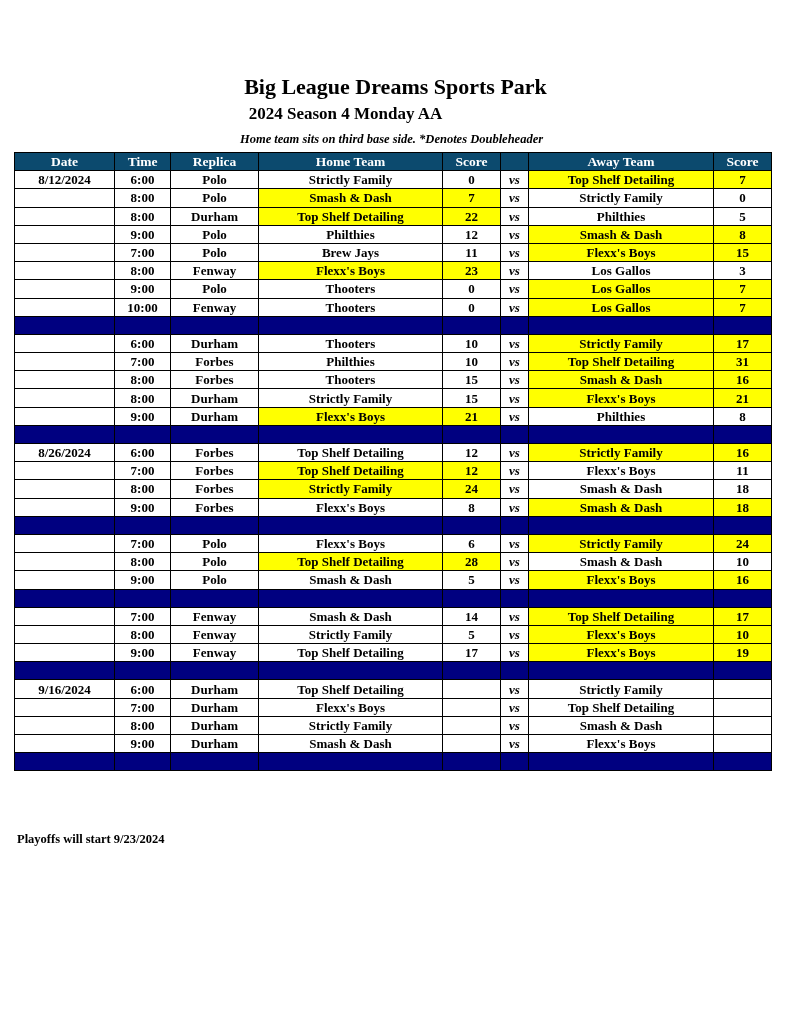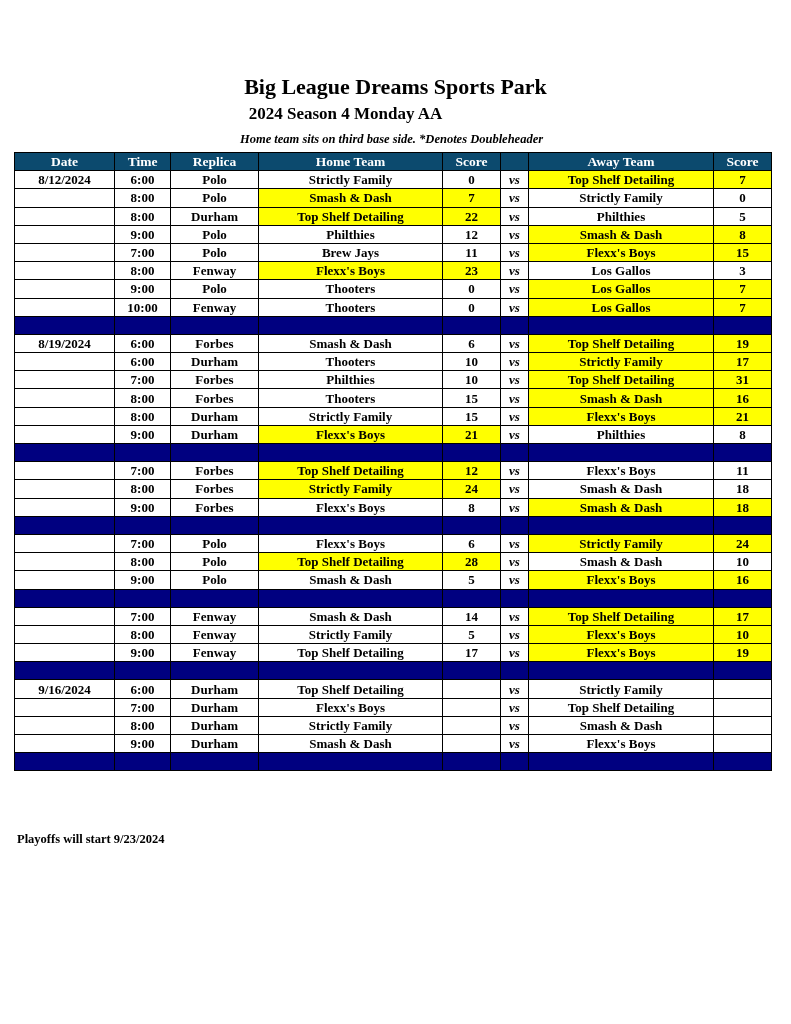--- a/index.html
+++ b/index.html
@@ -130,30 +130,20 @@
         <td></td>
         <td></td>
         <td></td>
         <td></td>
         <td></td>
         <td></td>
         <td></td>
         <td></td>
       </tr>
       <tr>
-        <td>8/19/2024</td>
-        <td>6:00</td>
-        <td>Forbes</td>
-        <td>Smash &amp; Dash</td>
-        <td>6</td>
-        <td class="vs">vs</td>
-        <td class="hl">Top Shelf Detailing</td>
-        <td class="hl">19</td>
-      </tr>
-      <tr>
         <td></td>
         <td>6:00</td>
         <td>Durham</td>
         <td>Thooters</td>
         <td>10</td>
         <td class="vs">vs</td>
         <td class="hl">Strictly Family</td>
         <td class="hl">17</td>
       </tr>
       <tr>
@@ -198,20 +188,30 @@
       </tr>
       <tr class="sep">
         <td></td>
         <td></td>
         <td></td>
         <td></td>
         <td></td>
         <td></td>
         <td></td>
         <td></td>
+      </tr>
+      <tr>
+        <td>8/26/2024</td>
+        <td>6:00</td>
+        <td>Forbes</td>
+        <td>Top Shelf Detailing</td>
+        <td>12</td>
+        <td class="vs">vs</td>
+        <td class="hl">Strictly Family</td>
+        <td class="hl">16</td>
       </tr>
       <tr>
         <td></td>
         <td>7:00</td>
         <td>Forbes</td>
         <td class="hl">Top Shelf Detailing</td>
         <td class="hl">12</td>
         <td class="vs">vs</td>
         <td>Flexx's Boys</td>
         <td>11</td>

